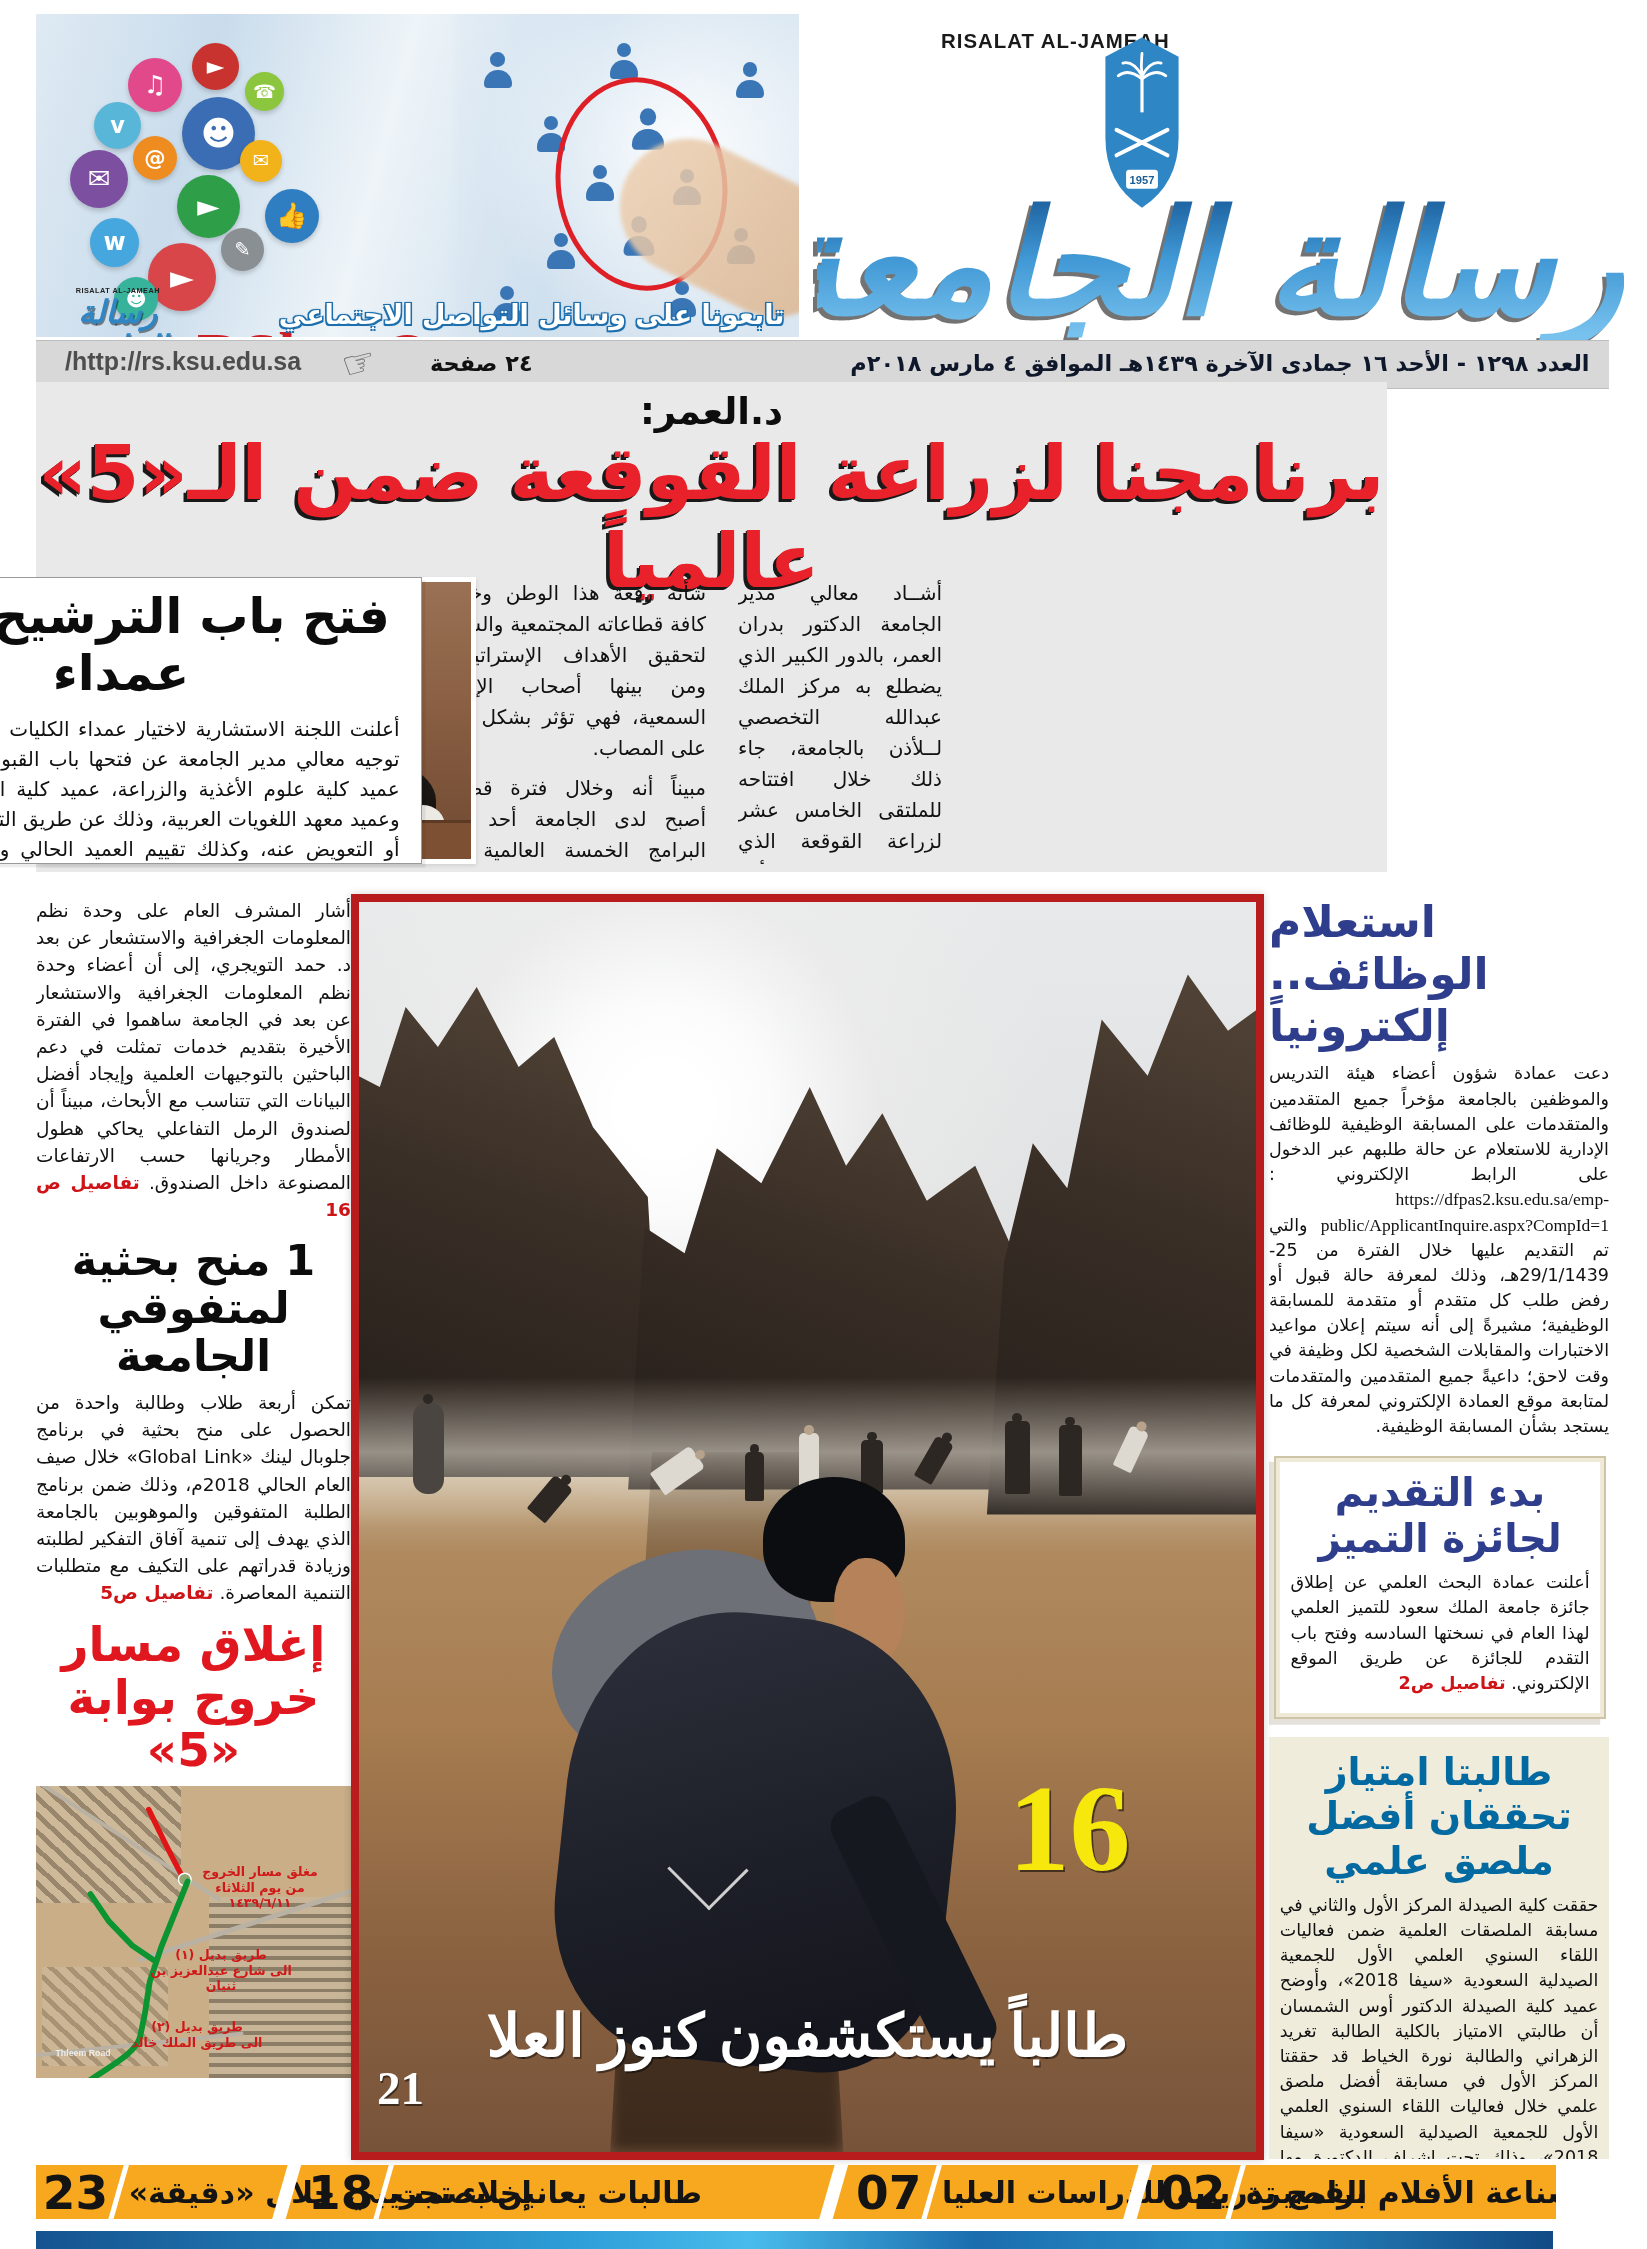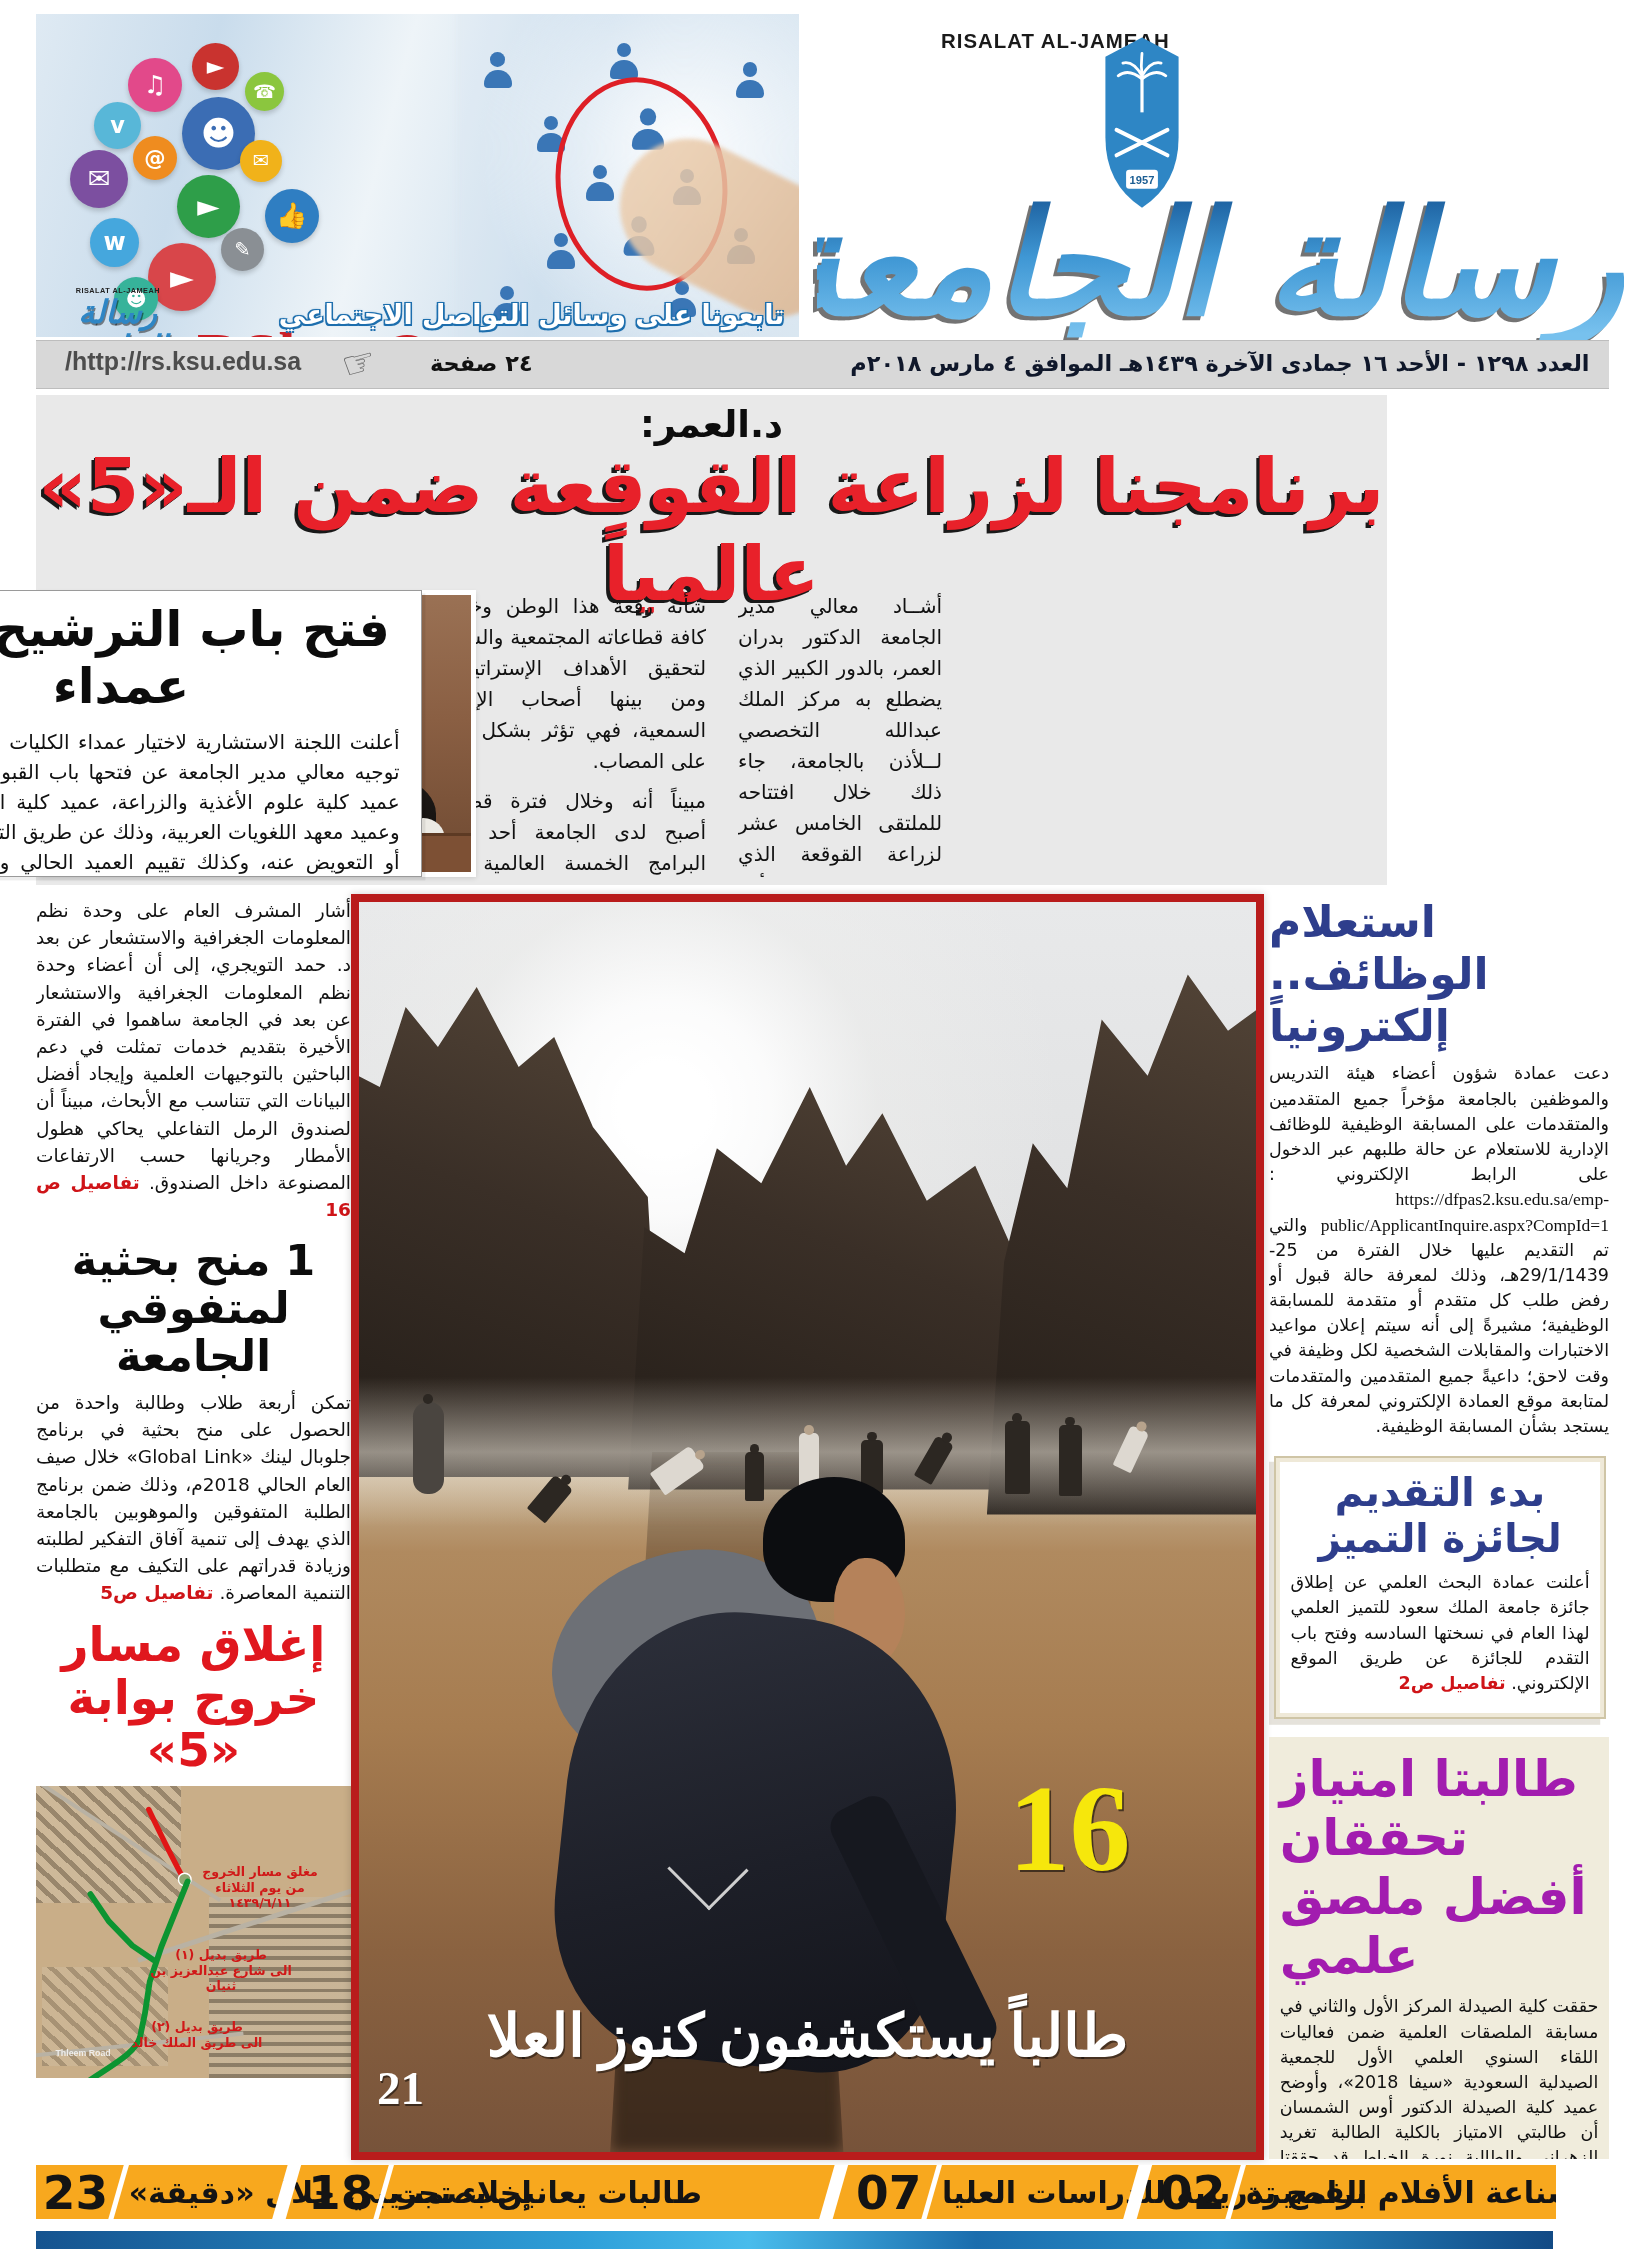--- a/index.html
+++ b/index.html
@@ -41,21 +41,21 @@
   
   .issue-bar{left:36px;top:340px;width:1573px;height:49px;background:#d8d8d8;
       border-top:1.5px solid #bdbdbd;border-bottom:1.5px solid #bdbdbd;box-sizing:border-box;}
   .ib-issue{position:absolute;right:19.5px;top:8.8px;font-size:22.4px;font-weight:bold;color:#0f172a;}
   .ib-pages{position:absolute;left:394px;top:8.8px;font-size:22.4px;font-weight:bold;color:#111;}
   .ib-hand{position:absolute;left:306px;top:0px;font-size:38px;color:#666;transform:rotate(-15deg);}
   .ib-url{position:absolute;left:29px;top:5.8px;font-family:"Liberation Sans",sans-serif;
       font-size:25px;font-weight:bold;color:#4d4d4d;direction:ltr;}
 
   
-  .lead{left:36px;top:395px;width:1351px;height:490px;background:#e9e9e9;}
+  .lead{left:36px;top:382px;width:1351px;height:490px;background:#e9e9e9;}
   .kicker{position:absolute;top:7.8px;left:0;right:0;text-align:center;font-size:37px;font-weight:bold;color:#0d0d0d;}
   .lead-hl{position:absolute;top:47px;left:0;right:0;margin:0;text-align:center;
       font-size:75px;font-weight:bold;color:#e8212a;letter-spacing:-1px;
       text-shadow:-3.4px 3.4px 0 #191919,-1px 1px 0 #191919;}
   .lead-col{position:absolute;top:196px;height:286px;font-size:20px;line-height:1.55;
       text-align:justify;overflow:hidden;}
   .c1{right:445px;width:204px;}
   .c2{right:681px;width:268px;}
   .lead-photo{position:absolute;left:1.5px;top:195px;width:438px;height:287px;margin:0;
       background:#fff;padding:4.9px;box-sizing:border-box;box-shadow:0 1.9px 4.9px rgba(0,0,0,.12);}
@@ -133,21 +133,21 @@
       text-shadow:1px 1.5px 0 rgba(0,0,0,.5);}
 
   
   .col-right{left:1269px;top:896px;width:340px;height:1263px;overflow:hidden;}
   .col-right h2{margin:0 0 9.7px;font-size:44px;line-height:1.18;color:#2e3e8c;text-align:left;}
   .col-right .body{font-size:17.5px;line-height:1.44;text-align:justify;}
   .award-box{margin:16.5px 2.9px 0 4.9px;background:#fff;border:2.9px solid #cfc5a6;
       box-shadow:-5.8px 5.8px 0 rgba(150,140,110,.25), inset 0 0 0 3.9px #efe9d8;padding:12.6px 14.6px;box-sizing:border-box;}
   .award-box h2{text-align:center;font-size:39px;margin-bottom:7.8px;}
   .beige{margin-top:17.5px;background:#f0ecdc;padding:12.6px 10.7px;box-sizing:border-box;min-height:535px;}
-  .beige h2{color:#a21caf;text-align:left;font-size:50px;margin-bottom:8.8px;}
+  .beige h2{color:#0369a1;text-align:center;font-size:38px;margin-bottom:8.8px;}
 
   
   .bottom-nav{left:36px;top:2165px;width:1520px;height:54px;background:#f8a81e;overflow:hidden;}
   .seg{position:absolute;top:0;height:54px;display:flex;align-items:center;gap:7.8px;direction:ltr;}
   .seg .num{font-size:47px;font-weight:bold;color:#141414;line-height:1;}
   .seg .slash{width:4.9px;height:73px;background:#fff;transform:rotate(16deg);}
   .seg .lbl{font-size:30px;font-weight:bold;color:#141414;direction:rtl;white-space:nowrap;}
   .divider{position:absolute;top:-14.6px;width:12.6px;height:92px;background:#fff;transform:rotate(16deg);}
   .bottom-blue{left:36px;top:2231px;width:1517px;height:18.5px;
       background:linear-gradient(90deg,#15538f 0%,#2e9fd9 36%,#49bcec 47%,#1b6dad 62%,#2a90c9 78%,#124a85 100%);}

